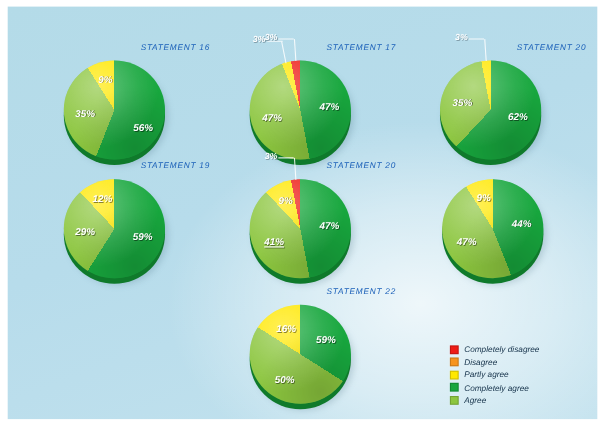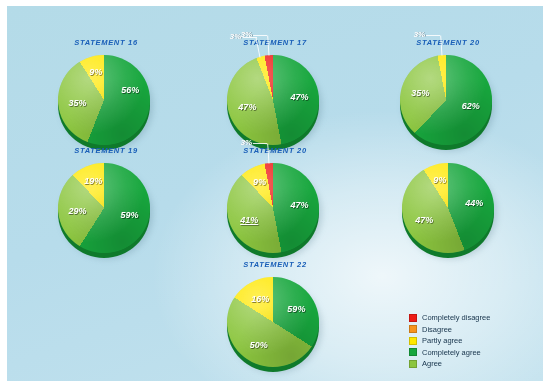--- a/index.html
+++ b/index.html
@@ -24,23 +24,23 @@
     overflow:hidden;
   }
 
   
   .chart{
     position:absolute;
     width:170px;height:118px;
   }
   .chart .title{
     position:absolute;left:0;top:0;width:170px;
-    text-align:center;
+    text-align:right;
     font-size:7.5px;
-    font-weight:bold;
+    font-weight:normal;
     font-style:italic;
     letter-spacing:0.7px;
     color:#1a5fb8;
     white-space:nowrap;
   }
   .pie-wrap{
     position:absolute;
     left:50%;top:17px;
     transform:translateX(-50%);
     width:96px;height:96px;
@@ -114,39 +114,40 @@
   }
   .legend-swatch{
     width:8px;height:8px;
     margin-right:5px;
     flex:0 0 auto;
     border:0.5px solid rgba(0,0,0,0.18);
     box-sizing:border-box;
   }
   .legend-text{
     font-size:7.5px;
+    font-style:italic;
     color:#15324a;
     white-space:nowrap;
   }
 </style>
 </head>
 <body>
 
 <div id="page">
   <div id="canvas">
 
     <div class="chart" style="left:14px;top:32px;">
       <div class="title">STATEMENT 16</div>
       <div class="pie-wrap">
         <div class="pie-shadow"></div>
         <div class="pie-base"></div>
         <div class="pie" style="background: conic-gradient(rgb(24, 167, 62) 0deg, rgb(24, 167, 62) 201.6deg, rgb(140, 198, 63) 201.6deg, rgb(140, 198, 63) 327.6deg, rgb(255, 232, 0) 327.6deg, rgb(255, 232, 0) 360deg);">
             <div class="gloss"></div>
           </div>
-      <div class="slice-label" style="left: 72.2074px; top: 35px;">56%</div>
+      <div class="slice-label" style="left: 72.2074px; top: 61px;">56%</div>
           <div class="slice-label" style="left: 19.4384px; top: 47.5108px;">35%</div>
           <div class="slice-label" style="left: 37.7865px; top: 16.729px; color: rgb(255, 255, 255);">9%</div>
         </div>
     </div>
 
     <div class="chart" style="left:183px;top:32px;">
       <div class="title">STATEMENT 17</div>
       <div class="pie-wrap">
         <div class="pie-shadow"></div>
         <div class="pie-base"></div>
@@ -183,21 +184,21 @@
     <div class="chart" style="left:14px;top:140px;">
       <div class="title">STATEMENT 19</div>
       <div class="pie-wrap">
         <div class="pie-shadow"></div>
         <div class="pie-base"></div>
         <div class="pie" style="background: conic-gradient(rgb(24, 167, 62) 0deg, rgb(24, 167, 62) 212.4deg, rgb(140, 198, 63) 212.4deg, rgb(140, 198, 63) 316.8deg, rgb(255, 232, 0) 316.8deg, rgb(255, 232, 0) 360deg);">
             <div class="gloss"></div>
           </div>
       <div class="slice-label" style="left: 71.6206px; top: 52.4435px;">59%</div>
           <div class="slice-label" style="left: 19.4384px; top: 47.5108px;">29%</div>
-          <div class="slice-label" style="left: 35.1624px; top: 17.6274px; color: rgb(255, 255, 255);">19%</div>
+          <div class="slice-label" style="left: 35.1624px; top: 17.6274px; color: rgb(255, 255, 255);">12%</div>
         </div>
     </div>
 
     <div class="chart" style="left:183px;top:140px;">
       <div class="title">STATEMENT 20</div>
       <div class="pie-wrap">
         <div class="pie-shadow"></div>
         <div class="pie-base"></div>
         <div class="pie" style="background: conic-gradient(rgb(24, 167, 62) 0deg, rgb(24, 167, 62) 169.2deg, rgb(140, 198, 63) 169.2deg, rgb(140, 198, 63) 316.8deg, rgb(255, 232, 0) 316.8deg, rgb(255, 232, 0) 349.2deg, rgb(238, 28, 22) 349.2deg, rgb(238, 28, 22) 360deg);">
             <div class="gloss"></div>

